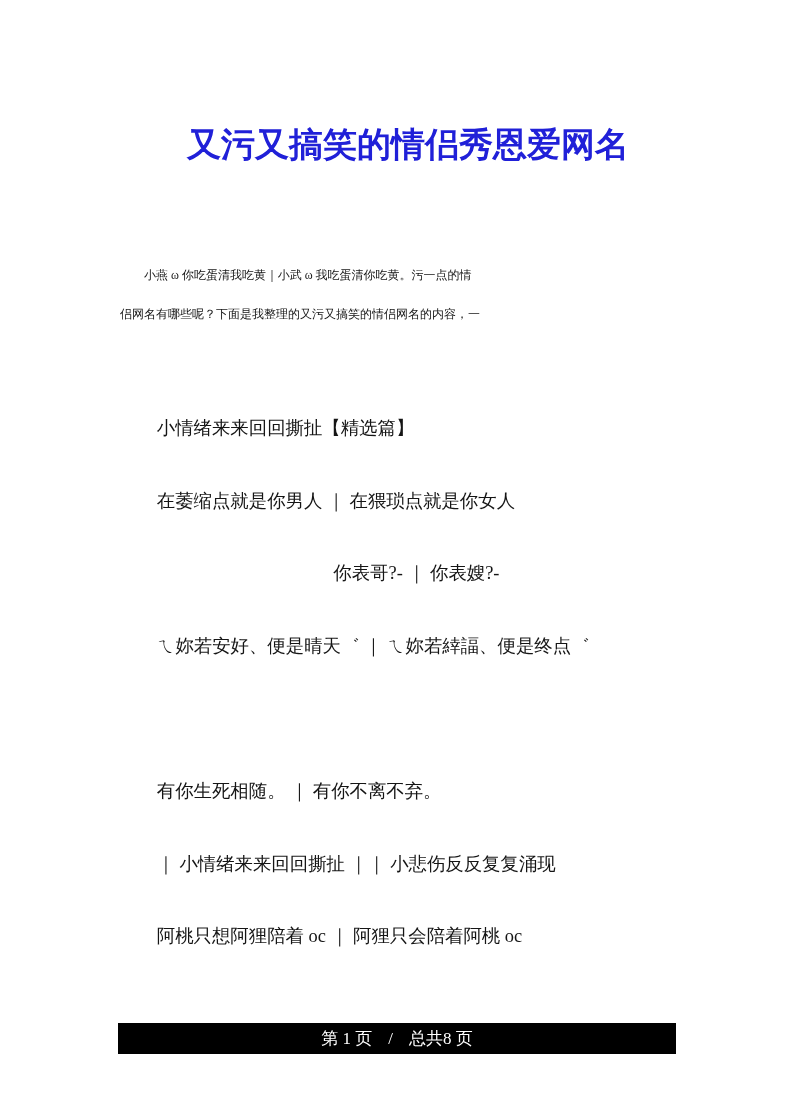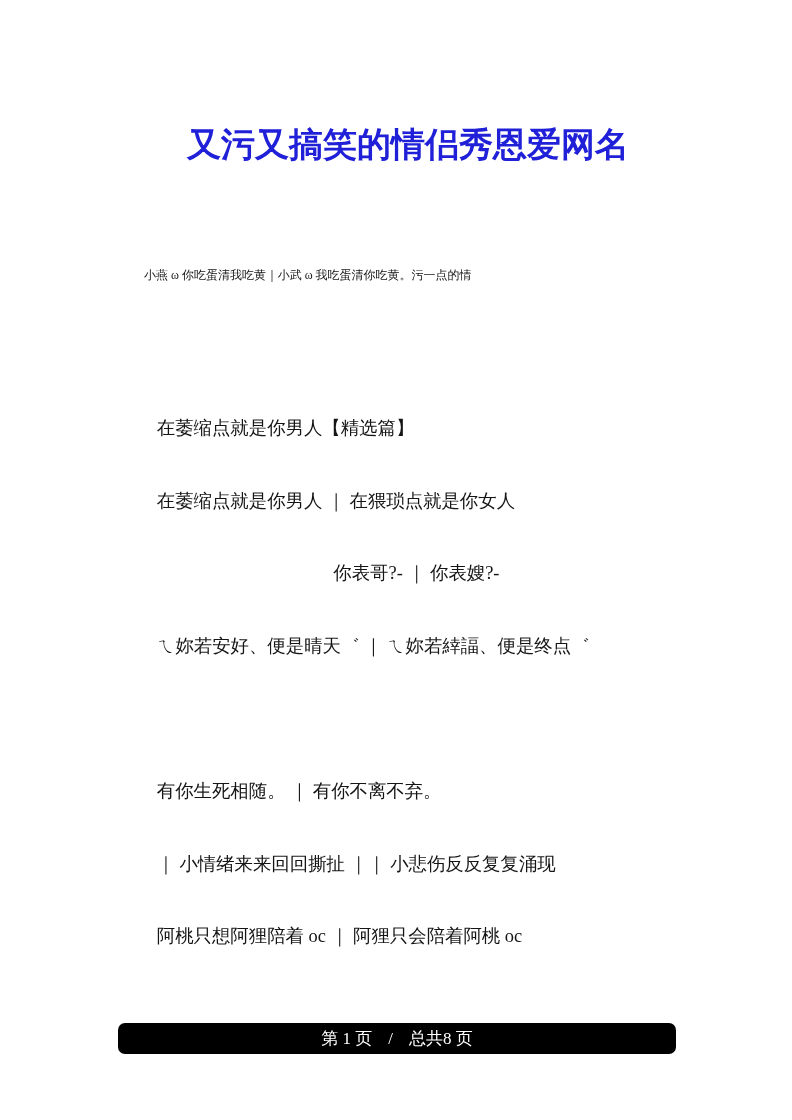--- a/index.html
+++ b/index.html
@@ -66,38 +66,38 @@
     left: 118px;
     top: 1023px;
     width: 558px;
     height: 31px;
     background: #000000;
     color: #ffffff;
     display: flex;
     align-items: center;
     justify-content: center;
     font-size: 17px;
-    border-radius: 7px;
   }
   .footer-bar .sep {
     margin: 0 16px;
   }
 </style>
 </head>
 <body>
 
 <div class="page">
 
   <h1 class="doc-title">又污又搞笑的情侣秀恩爱网名</h1>
 
   <div class="intro">
     <div class="t-line indent">小燕 ω 你吃蛋清我吃黄｜小武 ω 我吃蛋清你吃黄。污一点的情</div>
+    <div class="t-line">侣网名有哪些呢？下面是我整理的又污又搞笑的情侣网名的内容，一</div>
   </div>
 
-  <div class="block b0">在萎缩点就是你男人【精选篇】</div>
+  <div class="block b0">小情绪来来回回撕扯【精选篇】</div>
 
   <div class="block b1">在萎缩点就是你男人 ｜ 在猥琐点就是你女人</div>
   <div class="block b2">你表哥?- ｜ 你表嫂?-</div>
   <div class="block b3">ㄟ妳若安好、便是晴天゛ ｜ ㄟ妳若緈諨、便是终点゛</div>
   <div class="block b5">有你生死相随。 ｜ 有你不离不弃。</div>
   <div class="block b6">｜ 小情绪来来回回撕扯 ｜｜ 小悲伤反反复复涌现</div>
   <div class="block b7">阿桃只想阿狸陪着 oc ｜ 阿狸只会陪着阿桃 oc</div>
 
   <div class="footer-bar">
     <span>第 1 页</span>

